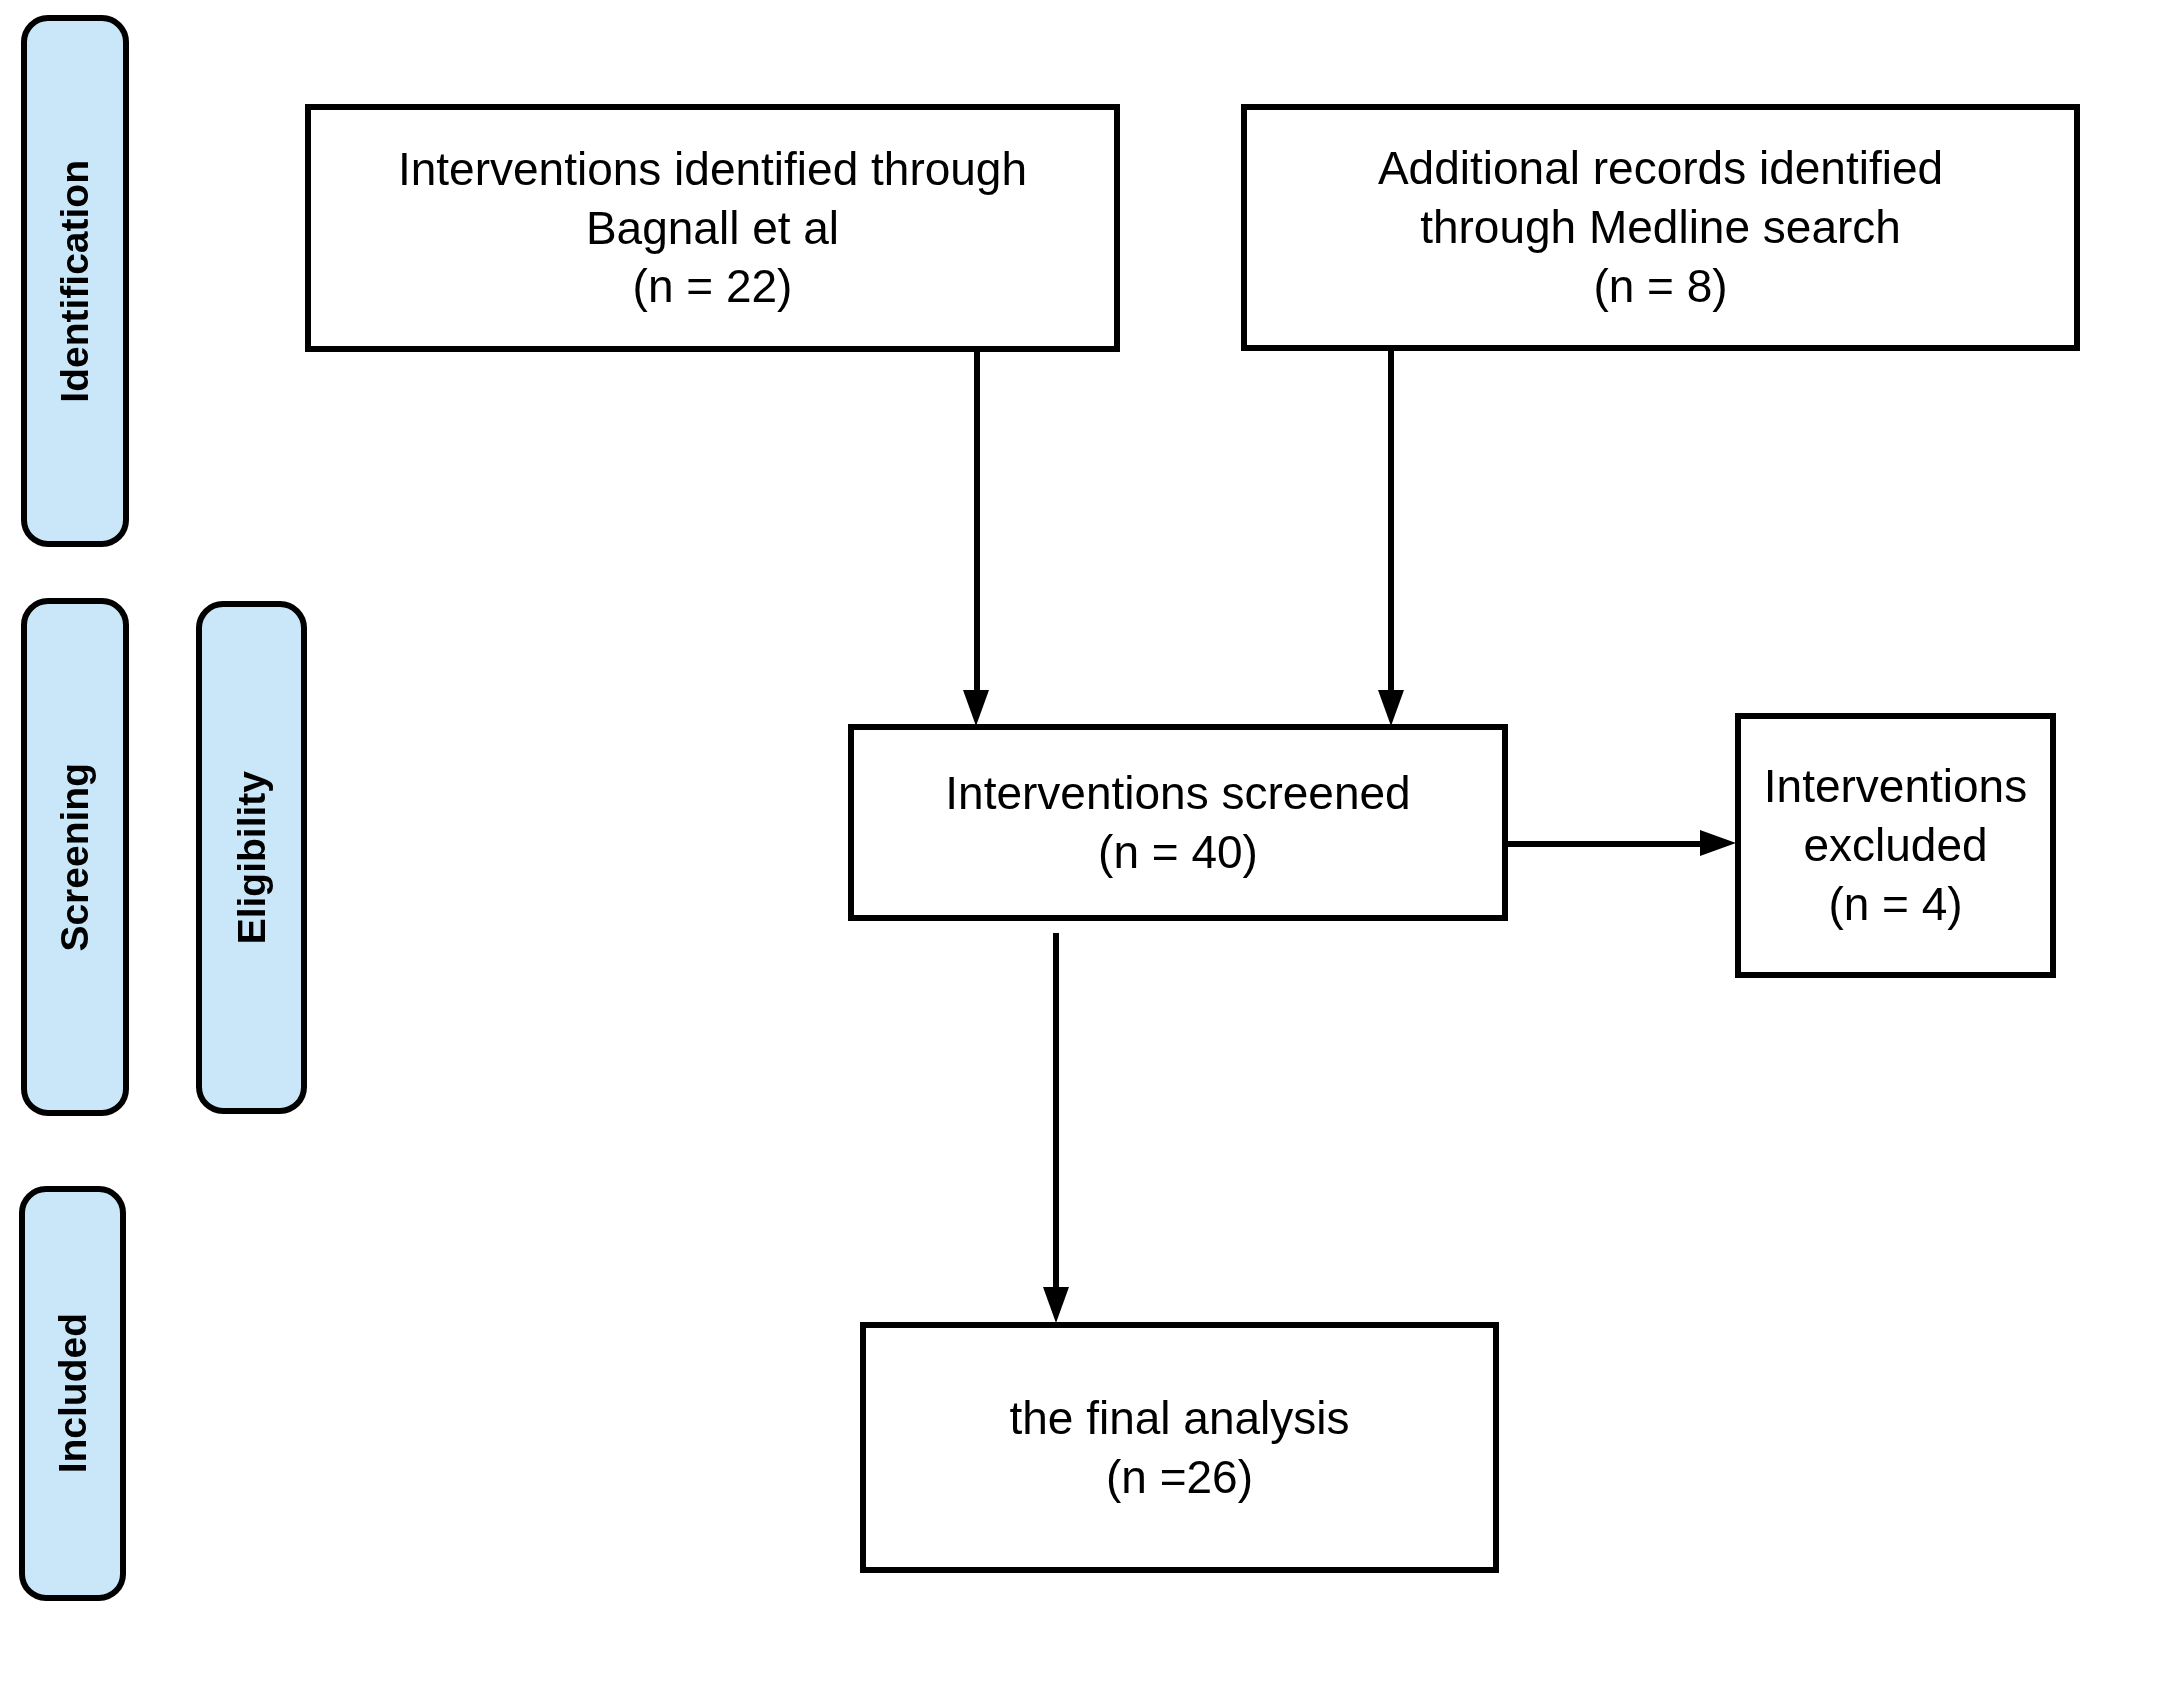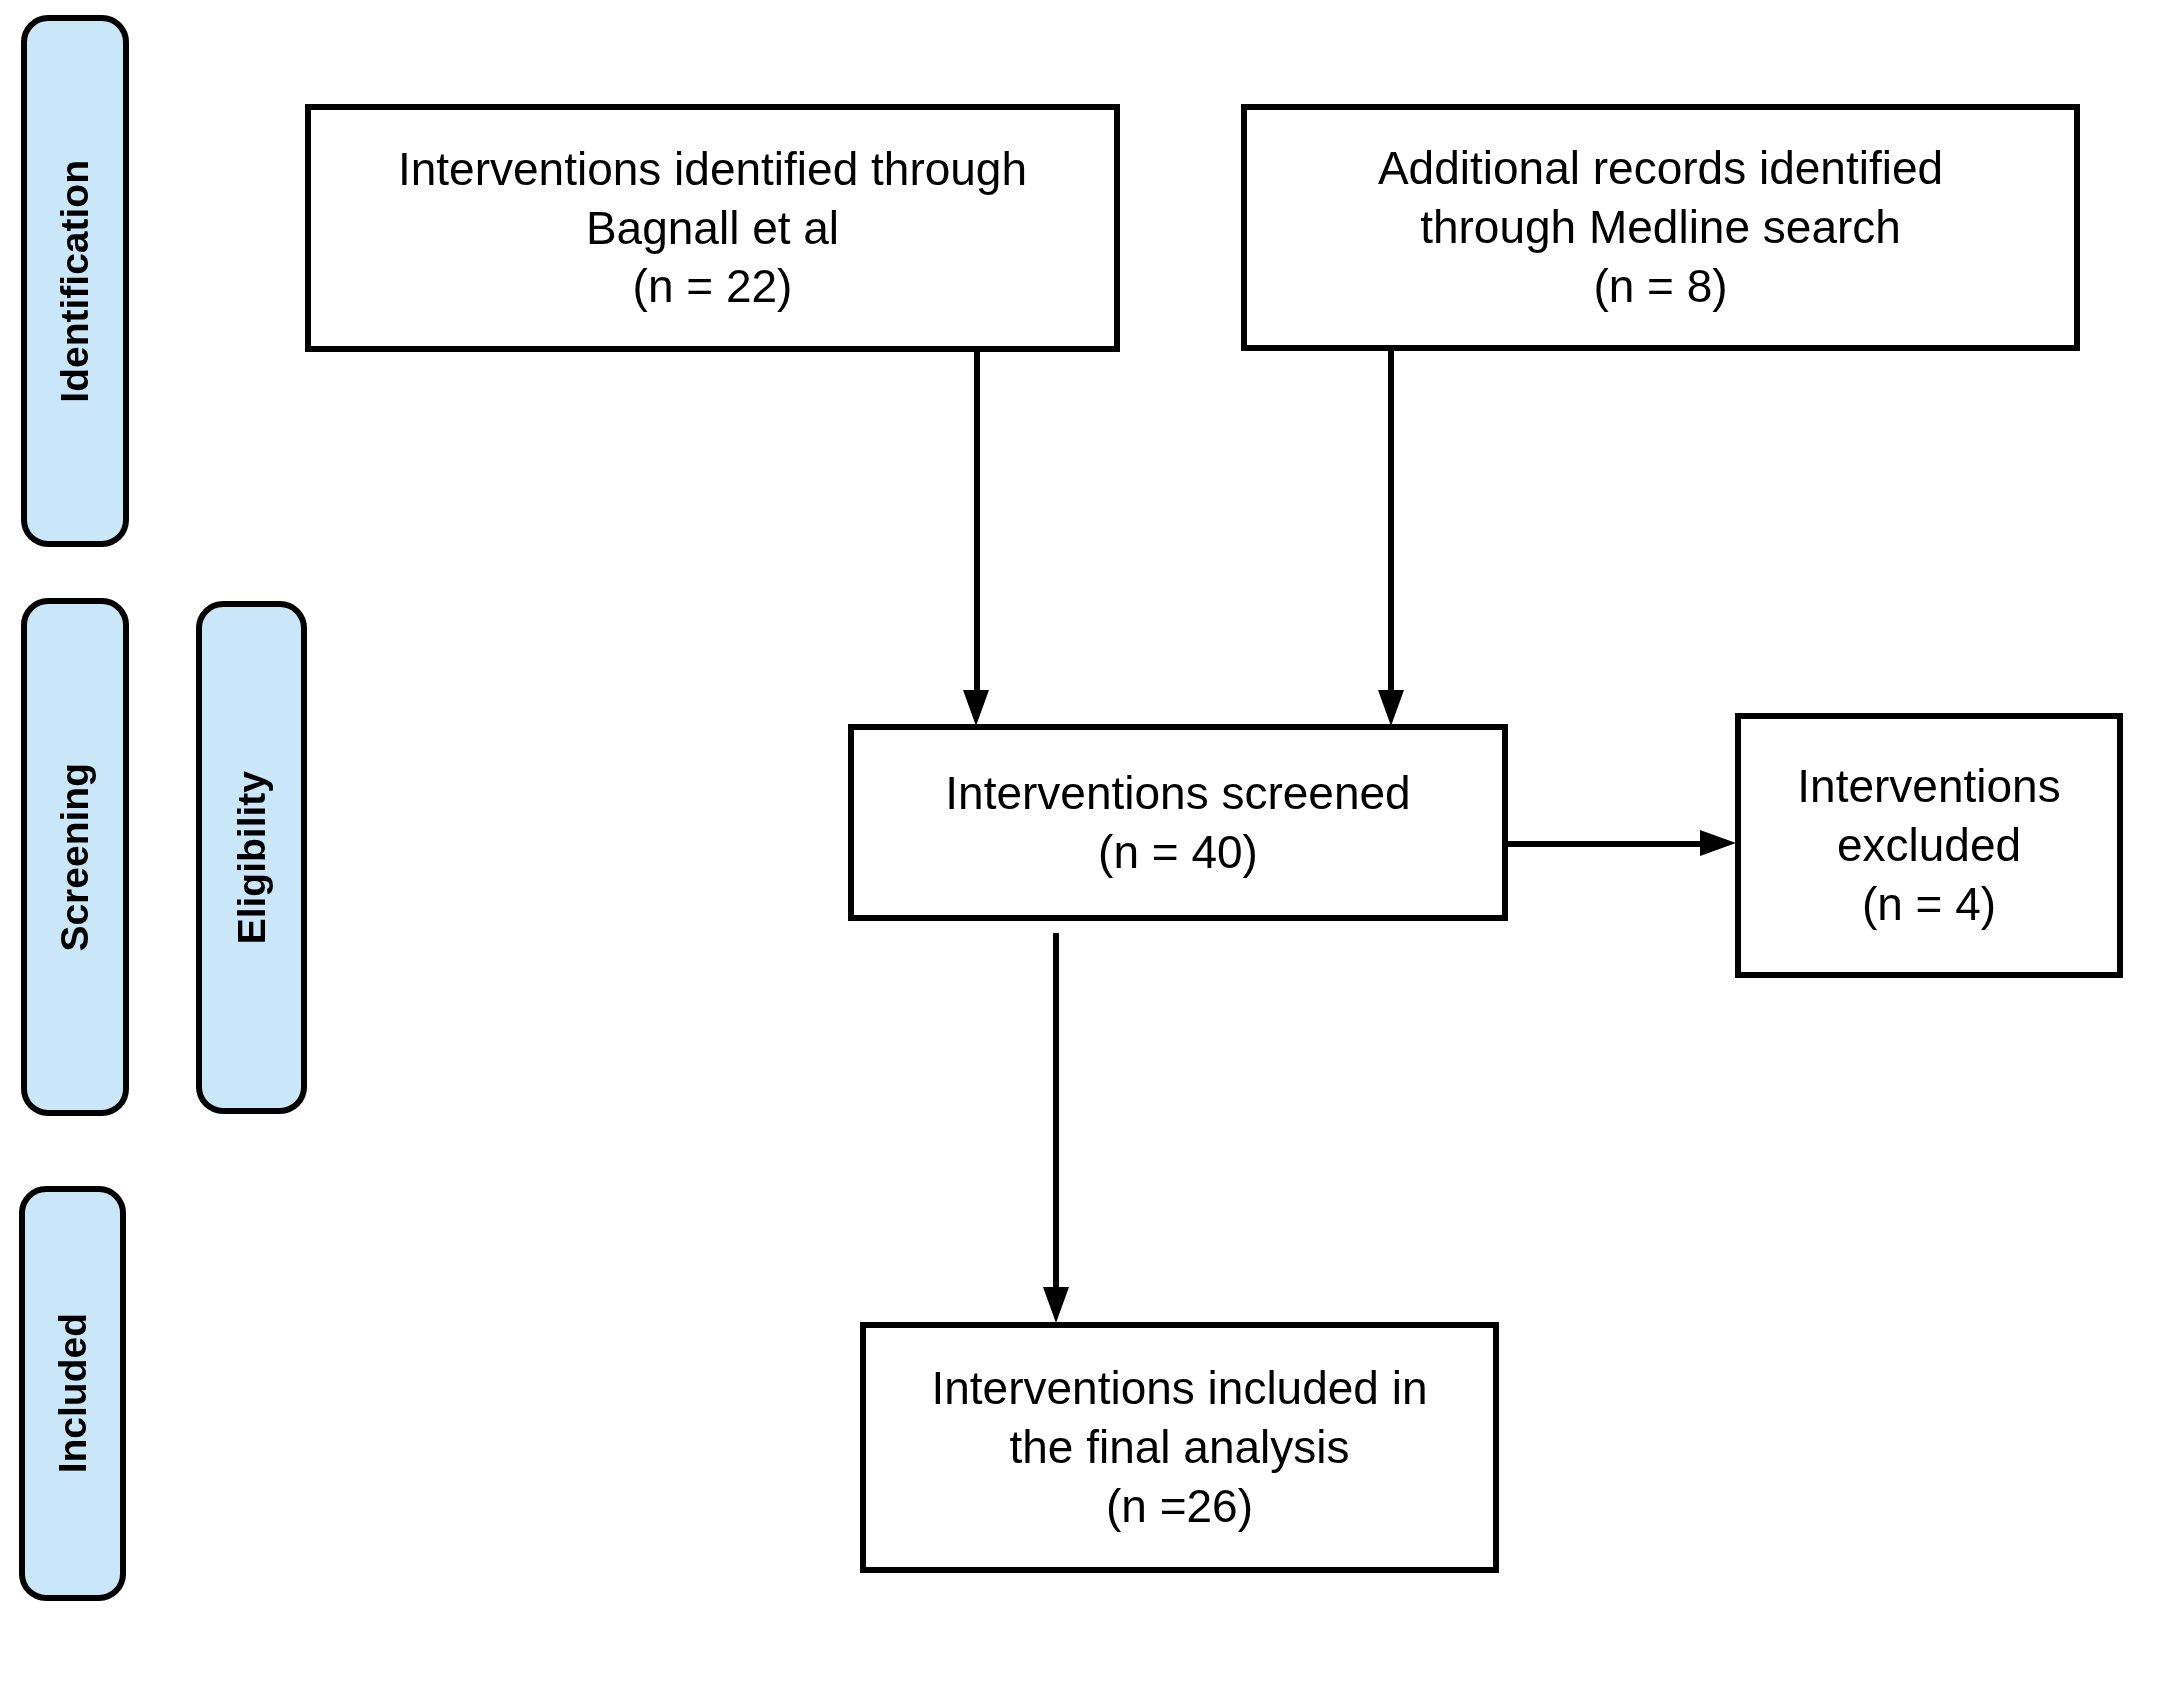--- a/index.html
+++ b/index.html
@@ -40,21 +40,21 @@
     border: 6.8px solid #000;
     display: flex; flex-direction: column;
     align-items: center; justify-content: center;
     text-align: center;
     font-size: 46px;
     line-height: 1.28;
   }
   .node-identified { left: 305px;  top: 104px;  width: 815px; height: 248px; align-items: center; }
   .node-additional { left: 1241px; top: 104px;  width: 839px; height: 247px; align-items: center; }
   .node-screened   { left: 848px;  top: 724px;  width: 660px; height: 197px; }
-  .node-excluded   { left: 1735px; top: 713px;  width: 388px; height: 265px; }
+  .node-excluded   { left: 1735px; top: 713px;  width: 321px; height: 265px; }
   .node-included   { left: 860px; top: 1322px; width: 639px; height: 251px; }
   .italic { }
 
   
   .stem-v { position: absolute; width: 6px; background: #000; }
   .stem-h { position: absolute; height: 6px; background: #000; }
   .head-down {
     position: absolute; width: 0; height: 0;
     border-left: 13.6px solid transparent;
     border-right: 13.6px solid transparent;
@@ -114,21 +114,20 @@
     <div>(n = 40)</div>
   </div>
 
   <div class="node node-excluded">
     <div>Interventions</div>
     <div>excluded</div>
     <div>(n = 4)</div>
   </div>
 
   <div class="node node-included">
-    <div>Interventions included in</div>
     <div>the final analysis</div>
     <div>(n =26)</div>
   </div>
 
   <div>
     <div class="stem-v a1-stem"></div>
     <div class="head-down a1-head"></div>
   </div>
   <div>
     <div class="stem-v a2-stem"></div>

